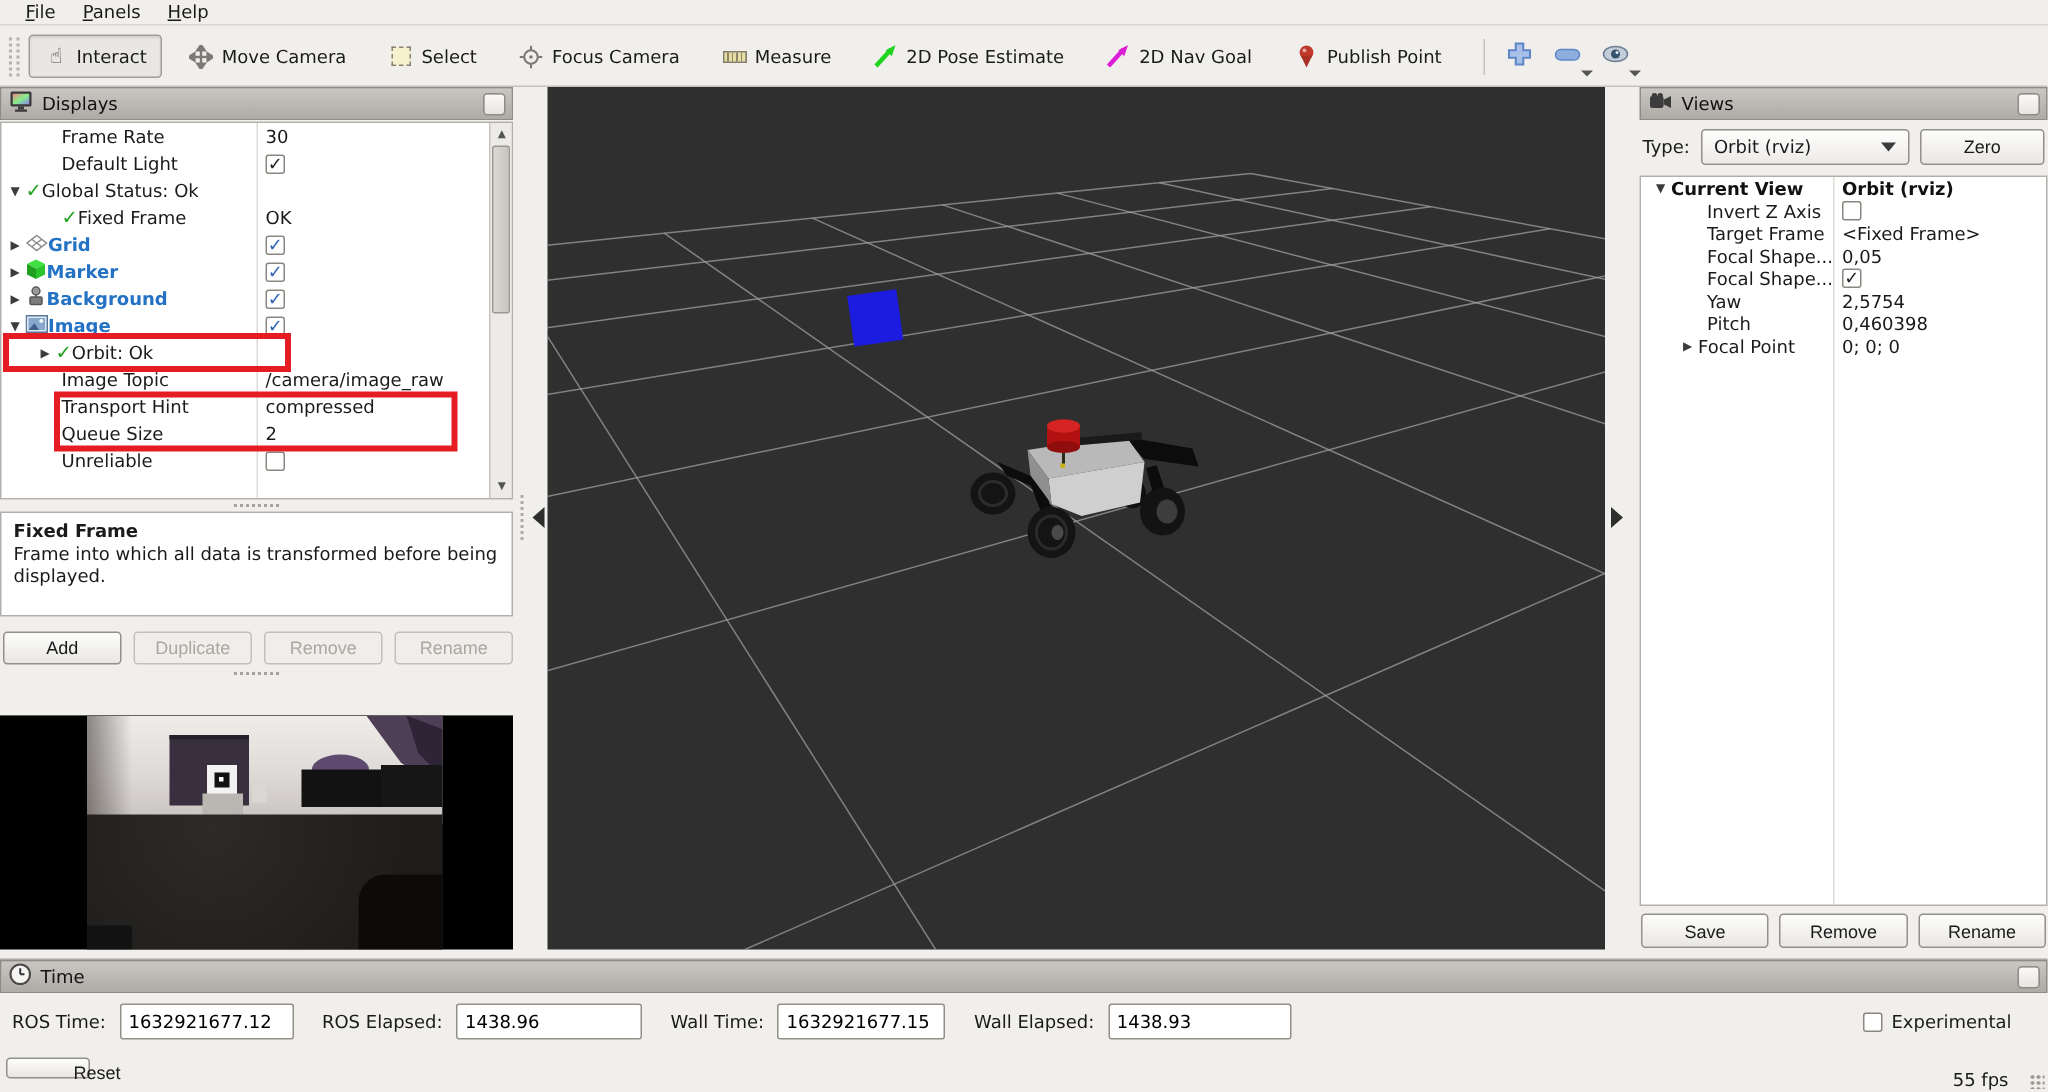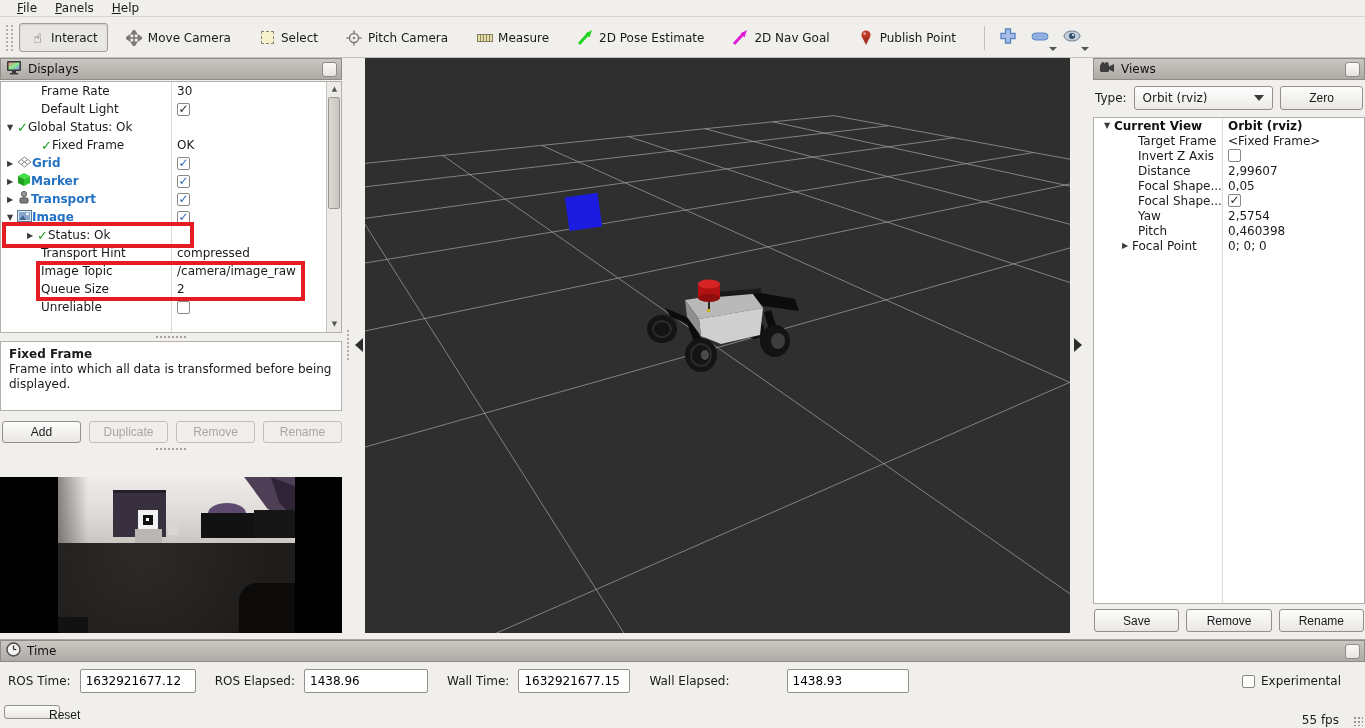--- a/index.html
+++ b/index.html
@@ -159,21 +159,21 @@
           <circle cx="8" cy="8" r="4.5" fill="none" stroke="#7d7974" stroke-width="1.4"></circle>
           <g stroke="#7d7974" stroke-width="1.4">
             <line x1="8" y1="0.5" x2="8" y2="4"></line>
             <line x1="8" y1="12" x2="8" y2="15.5"></line>
             <line x1="0.5" y1="8" x2="4" y2="8"></line>
             <line x1="12" y1="8" x2="15.5" y2="8"></line>
           </g>
           <circle cx="8" cy="8" r="1.2" fill="#7d7974"></circle>
         </svg>
       </span>
-      <span>Pitch Camera</span>
+      <span>Focus Camera</span>
     </div>
     <div class="tool">
       <span class="ic">
         <span style="width:16px;height:8px;background:repeating-linear-gradient(90deg,#e6dfa4 0 2px,#8f8668 2px 3px);border:1px solid #857d62;display:inline-block"></span>
       </span>
       <span>Measure</span>
     </div>
     <div class="tool">
       <span class="ic">
         <svg width="17" height="17">
@@ -309,21 +309,21 @@
           </span>
         </div>
         <div class="trow" style="height: 18px;">
           <span style="width: 2px; flex: 0 0 auto;"></span>
           <span class="exp">▶</span>
           <span class="ic"><svg width="14" height="15">
               <circle cx="7" cy="4" r="2.6" fill="#9a9a9a" stroke="#5c5c5c"></circle>
               <rect x="3" y="8" width="8" height="5" rx="1" fill="#7d7d7d" stroke="#555"></rect>
               <line x1="7" y1="6.5" x2="7" y2="8" stroke="#555"></line>
             </svg></span>
-          <span class="lbl bold">Transport</span>
+          <span class="lbl bold">Background</span>
           <span class="val vbold">
             <span class="cb blue">✓</span>
           </span>
         </div>
         <div class="trow" style="height: 18px;">
           <span style="width: 2px; flex: 0 0 auto;"></span>
           <span class="exp">▼</span>
           <span class="ic"><svg width="15" height="12">
               <rect x="0.5" y="0.5" width="14" height="11" fill="#dfe9f5" stroke="#5b7898"></rect>
               <rect x="2" y="2" width="11" height="8" fill="#86a8cd"></rect>
@@ -332,35 +332,35 @@
             </svg></span>
           <span class="lbl bold">Image</span>
           <span class="val vbold">
             <span class="cb blue">✓</span>
           </span>
         </div>
         <div class="trow" style="height: 18px;">
           <span style="width: 22px; flex: 0 0 auto;"></span>
           <span class="exp">▶</span>
           <span class="ic"><span style="color:#1fa11f;font-weight:bold;font-size:13px">✓</span></span>
-          <span class="lbl">Status: Ok</span>
+          <span class="lbl">Orbit: Ok</span>
           <span class="val"></span>
+        </div>
+        <div class="trow" style="height: 18px;">
+          <span style="width: 40px; flex: 0 0 auto;"></span>
+          <span class="lbl">Image Topic</span>
+          <span class="val">
+            <span>/camera/image_raw</span>
+          </span>
         </div>
         <div class="trow" style="height: 18px;">
           <span style="width: 40px; flex: 0 0 auto;"></span>
           <span class="lbl">Transport Hint</span>
           <span class="val">
             <span>compressed</span>
-          </span>
-        </div>
-        <div class="trow" style="height: 18px;">
-          <span style="width: 40px; flex: 0 0 auto;"></span>
-          <span class="lbl">Image Topic</span>
-          <span class="val">
-            <span>/camera/image_raw</span>
           </span>
         </div>
         <div class="trow" style="height: 18px;">
           <span style="width: 40px; flex: 0 0 auto;"></span>
           <span class="lbl">Queue Size</span>
           <span class="val">
             <span>2</span>
           </span>
         </div>
         <div class="trow" style="height: 18px;">
@@ -506,37 +506,30 @@
     <div class="trow" style="height: 15px;">
           <span style="width: 6px; flex: 0 0 auto;"></span>
           <span class="exp">▼</span>
           <span class="lbl vbold">Current View</span>
           <span class="val vbold">
             <span>Orbit (rviz)</span>
           </span>
         </div>
         <div class="trow" style="height: 15px;">
           <span style="width: 44px; flex: 0 0 auto;"></span>
-          <span class="lbl">Target Frame</span>
-          <span class="val">
-            <span>&lt;Fixed Frame&gt;</span>
+          <span class="lbl">Invert Z Axis</span>
+          <span class="val">
+            <span class="cb dark"></span>
           </span>
         </div>
         <div class="trow" style="height: 15px;">
           <span style="width: 44px; flex: 0 0 auto;"></span>
-          <span class="lbl">Invert Z Axis</span>
-          <span class="val">
-            <span class="cb dark"></span>
-          </span>
-        </div>
-        <div class="trow" style="height: 15px;">
-          <span style="width: 44px; flex: 0 0 auto;"></span>
-          <span class="lbl">Distance</span>
-          <span class="val">
-            <span>2,99607</span>
+          <span class="lbl">Target Frame</span>
+          <span class="val">
+            <span>&lt;Fixed Frame&gt;</span>
           </span>
         </div>
         <div class="trow" style="height: 15px;">
           <span style="width: 44px; flex: 0 0 auto;"></span>
           <span class="lbl">Focal Shape...</span>
           <span class="val">
             <span>0,05</span>
           </span>
         </div>
         <div class="trow" style="height: 15px;">
@@ -588,21 +581,21 @@
     <span class="float-btn"></span>
   </div>
   <div id="time-fields">
       <label>ROS Time:</label>
       <input readonly="" value="1632921677.12" style="width: 116px;">
       <label>ROS Elapsed:</label>
       <input readonly="" value="1438.96" style="width: 124px;">
       <label>Wall Time:</label>
       <input readonly="" value="1632921677.15" style="width: 112px;">
       <label>Wall Elapsed:</label>
-      <input readonly="" value="1438.93" style="width: 122px; margin-left: 48px;">
+      <input readonly="" value="1438.93" style="width: 122px;">
     </div>
   <div id="experimental">
     <span class="cb"></span>
     <span>Experimental</span>
   </div>
   <button class="btn" id="reset-btn">Reset</button>
   <div id="fps">55 fps</div>
   <div class="resize-grip"></div>
 </div>
 

